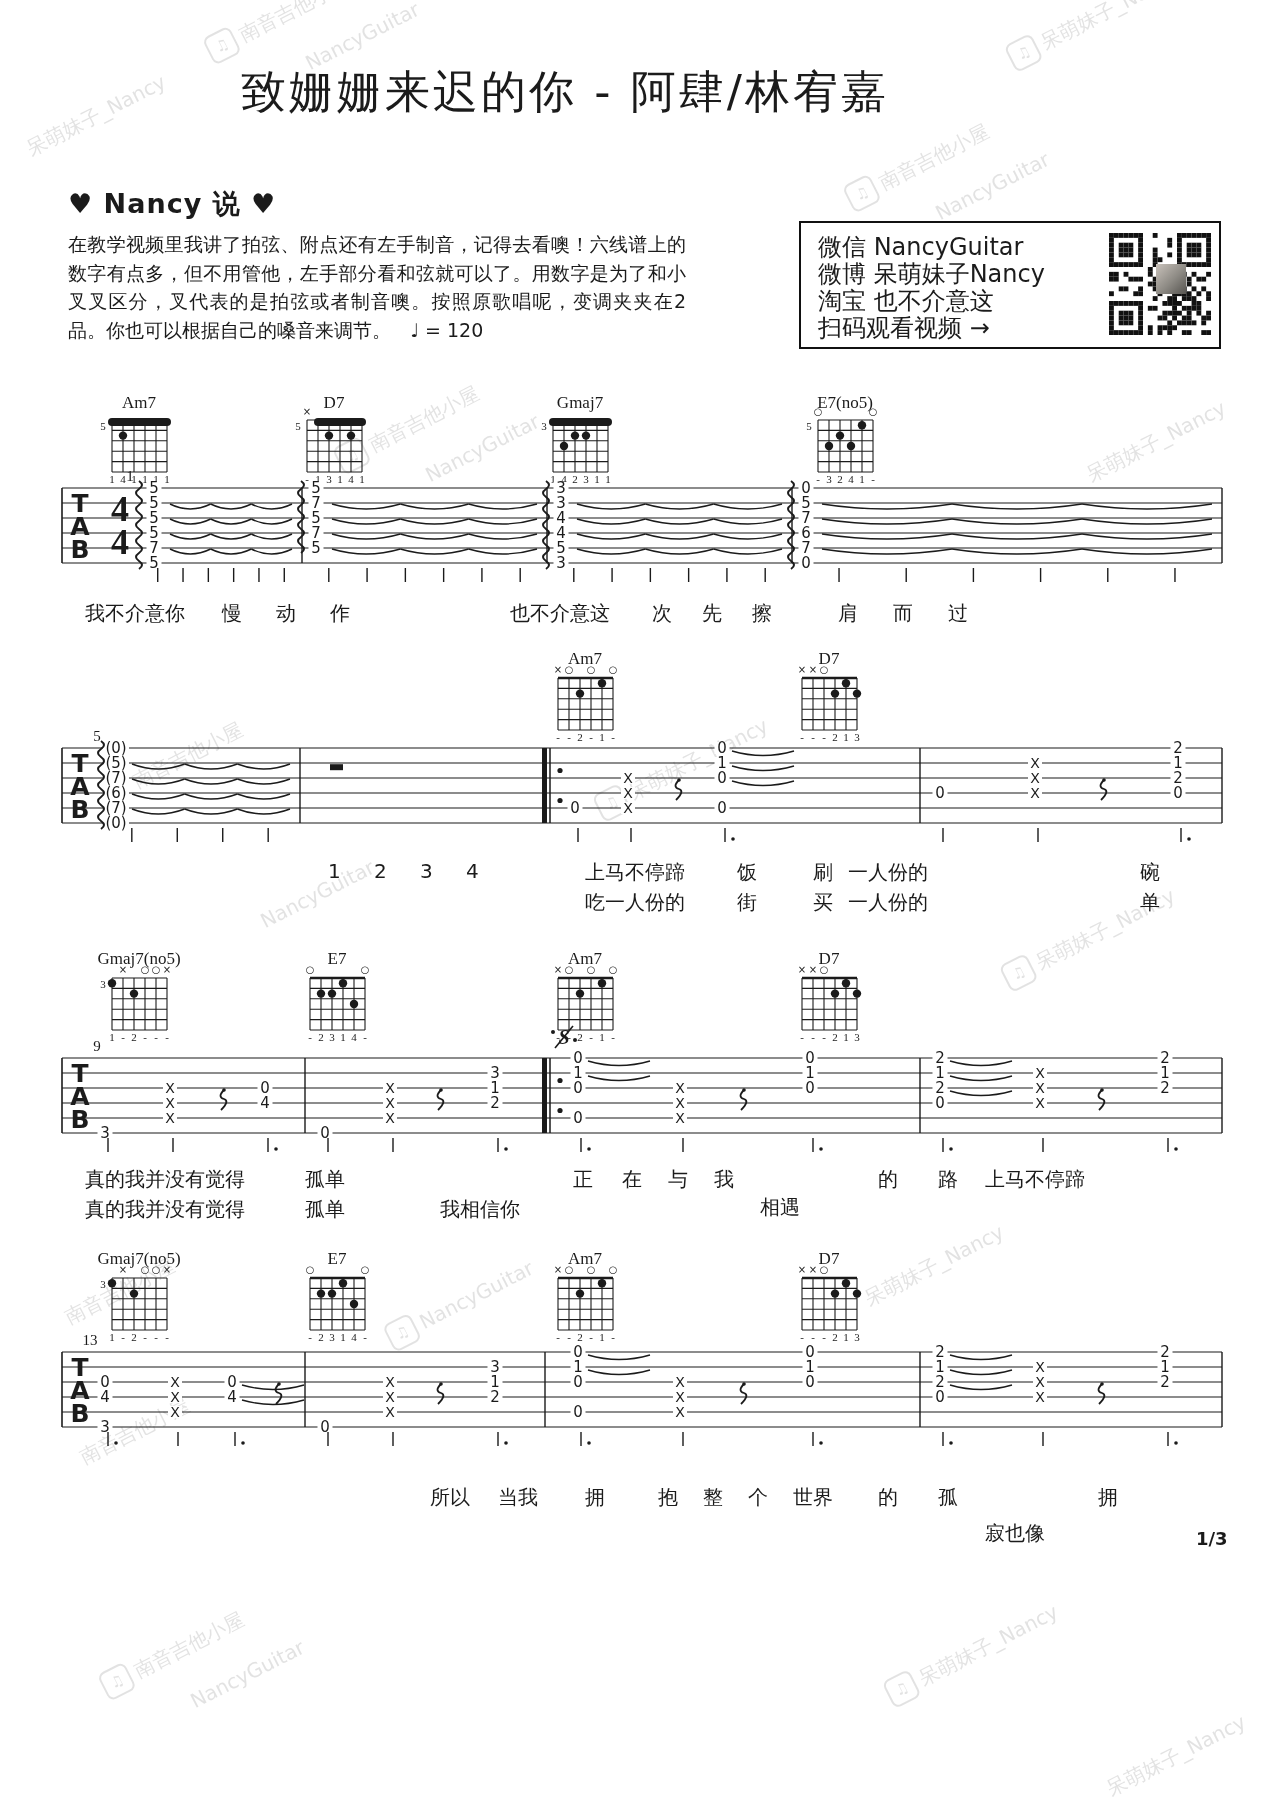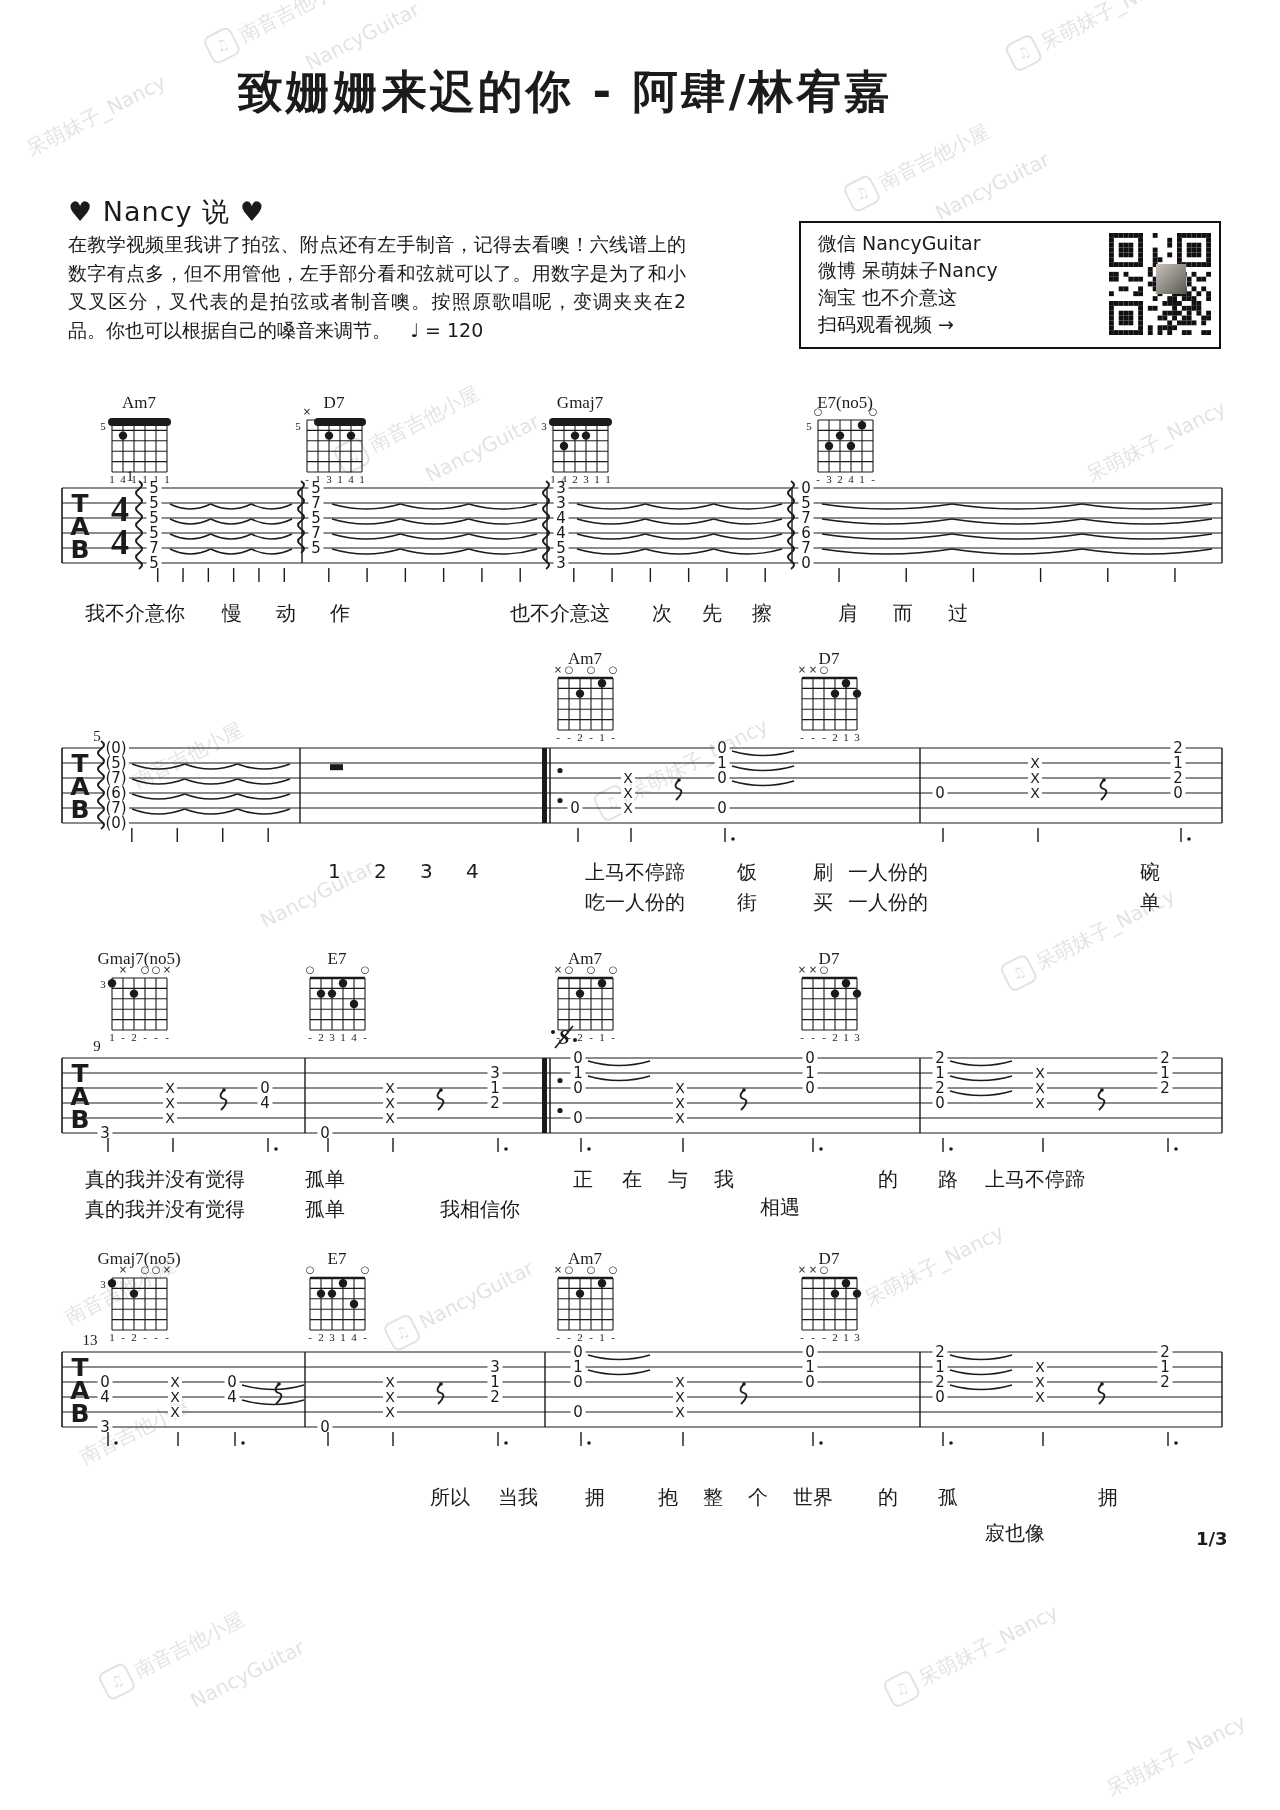--- a/index.html
+++ b/index.html
@@ -3,26 +3,26 @@
 <meta charset="utf-8">
 <style>
   html,body{margin:0;padding:0;background:#e8e8e8;}
   #page{position:relative;width:1280px;height:1810px;background:#ffffff;overflow:hidden;
         font-family:"DejaVu Sans",sans-serif;color:#1b1b1b;}
   .wm{position:absolute;transform:rotate(-27deg);color:#cccccc;opacity:.55;
       font-size:20px;white-space:nowrap;display:flex;align-items:center;gap:6px;}
   .wm .logo{width:26px;height:26px;border:2px solid #cccccc;border-radius:7px;
       display:flex;align-items:center;justify-content:center;font-size:15px;}
   #title{position:absolute;left:175px;top:62px;width:780px;text-align:center;
-      font-size:45px;font-weight:bold;letter-spacing:3px;white-space:nowrap;}
-  #nancy-header{position:absolute;left:68px;top:194px;font-size:27px;font-weight:normal;letter-spacing:1px;}
+      font-size:45px;font-weight:normal;letter-spacing:3px;white-space:nowrap;}
+  #nancy-header{position:absolute;left:68px;top:186px;font-size:27px;font-weight:bold;letter-spacing:1px;}
   #nancy-body{position:absolute;left:68px;top:230px;width:618px;font-size:19px;
       line-height:28.5px;text-align:justify;font-weight:500;}
   #info-box{position:absolute;left:799px;top:221px;width:418px;height:124px;border:2.5px solid #111;}
-  .info-line{position:absolute;left:17px;font-size:19px;font-weight:500;white-space:nowrap;}
+  .info-line{position:absolute;left:17px;font-size:24px;font-weight:500;white-space:nowrap;}
   #qr{position:absolute;right:8px;top:10px;width:102px;height:102px;}
   #qr-photo{position:absolute;right:33px;top:41px;width:30px;height:30px;
       background:linear-gradient(135deg,#c9c2bb 0%,#8d8a84 55%,#565450 100%);}
   .lyric{position:absolute;font-size:20px;font-weight:500;white-space:nowrap;}
   #page-num{position:absolute;left:1196px;top:1528px;font-size:18px;font-weight:bold;}
   svg text{fill:#1b1b1b;}
 </style>
 </head>
 <body>
 

